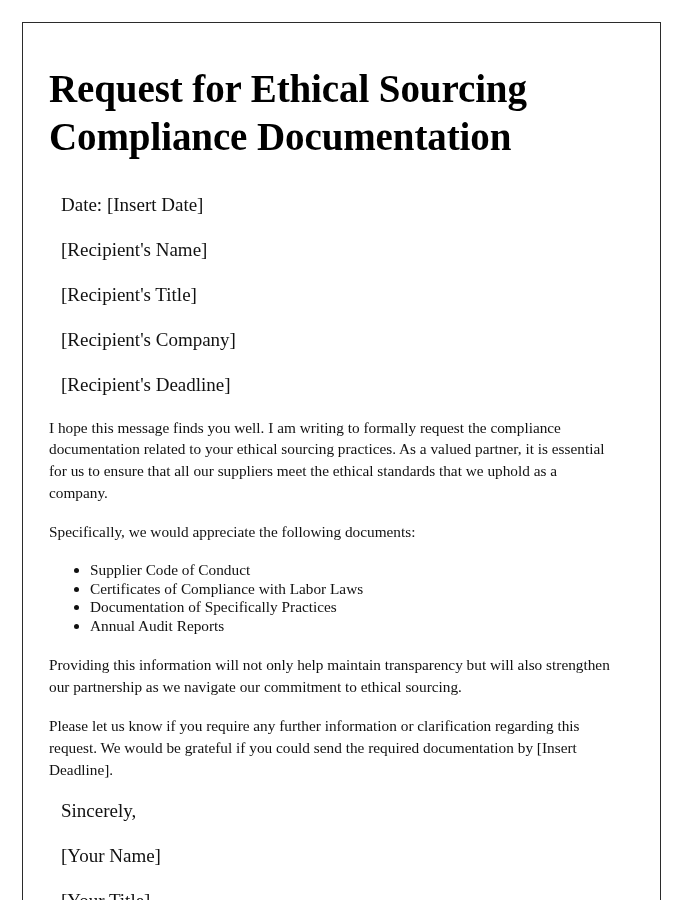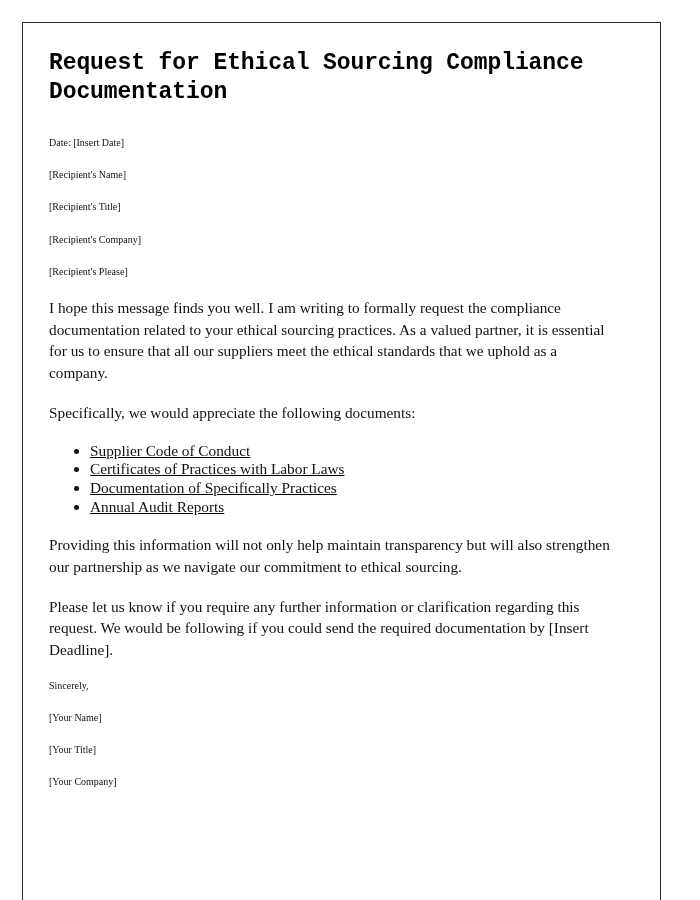--- a/index.html
+++ b/index.html
@@ -22,45 +22,44 @@
     height: 1000px;
     border: 1px solid #2b2b2b;
     box-sizing: border-box;
     background: #ffffff;
     overflow: hidden;
   }
   .page-inner {
     padding: 26px 28px 0 26px;
   }
   h1.doc-title {
-    font-family: Liberation Mono, monospace;
-    font-size: 23px;
+    font-family: Liberation Serif, serif;
+    font-size: 39px;
     line-height: 1.24;
     font-weight: bold;
-    margin: 0 0 30px 0;
+    margin: 16px 0 30px 0;
     letter-spacing: -0.1px;
     color: #000000;
   }
   p.para {
     font-size: 15.3px;
     line-height: 1.42;
     margin: 0 15px 18px 0;
     color: #111111;
   }
   p.line {
-    font-size: 10px;
+    font-size: 19px;
     line-height: 1.42;
-    margin: 0 0 18px 0;
+    margin: 0 0 18px 12px;
     color: #111111;
   }
   ul.doc-list {
     margin: 0 0 18px 0;
     padding-left: 41px;
     list-style-type: disc;
-    text-decoration: underline;
   }
   ul.doc-list li {
     font-size: 15.3px;
     line-height: 1.22;
     margin: 0;
     color: #111111;
   }
   .body-block {
     max-width: 584px;
   }
@@ -73,37 +72,37 @@
 
     <h1 class="doc-title">Request for Ethical Sourcing Compliance Documentation</h1>
 
     <div class="body-block">
 
       <p class="line">Date: [Insert Date]</p>
 
       <p class="line">[Recipient's Name]</p>
       <p class="line">[Recipient's Title]</p>
       <p class="line">[Recipient's Company]</p>
-      <p class="line">[Recipient's Please]</p>
+      <p class="line">[Recipient's Deadline]</p>
 
 
       <p class="para">I hope this message finds you well. I am writing to formally request the compliance documentation related to your ethical sourcing practices. As a valued partner, it is essential for us to ensure that all our suppliers meet the ethical standards that we uphold as a company.</p>
 
       <p class="para">Specifically, we would appreciate the following documents:</p>
 
       <ul class="doc-list">
         <li>Supplier Code of Conduct</li>
-        <li>Certificates of Practices with Labor Laws</li>
+        <li>Certificates of Compliance with Labor Laws</li>
         <li>Documentation of Specifically Practices</li>
         <li>Annual Audit Reports</li>
       </ul>
 
       <p class="para">Providing this information will not only help maintain transparency but will also strengthen our partnership as we navigate our commitment to ethical sourcing.</p>
 
-      <p class="para">Please let us know if you require any further information or clarification regarding this request. We would be following if you could send the required documentation by [Insert Deadline].</p>
+      <p class="para">Please let us know if you require any further information or clarification regarding this request. We would be grateful if you could send the required documentation by [Insert Deadline].</p>
 
 
       <p class="line">Sincerely,</p>
 
       <p class="line">[Your Name]</p>
       <p class="line">[Your Title]</p>
       <p class="line">[Your Company]</p>
 
     </div>
   </div>

